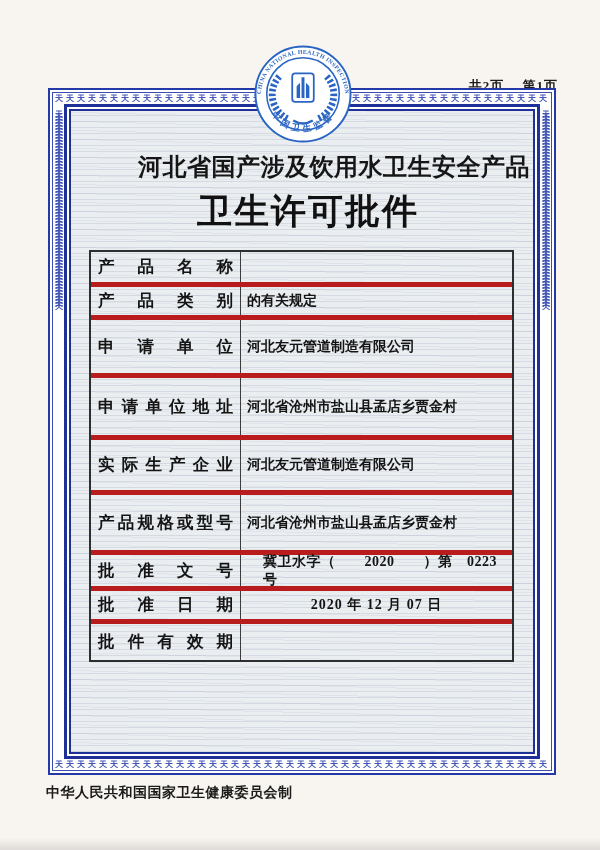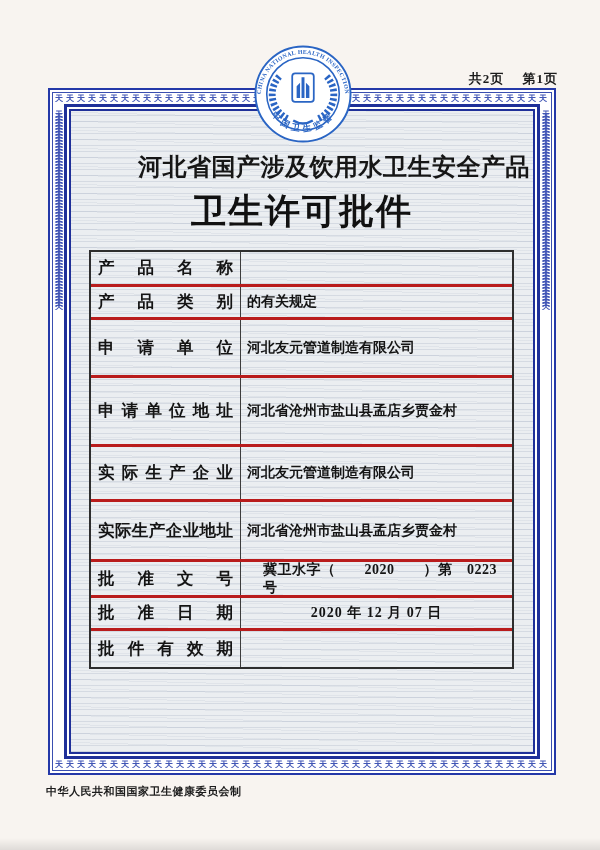--- a/index.html
+++ b/index.html
@@ -10,21 +10,21 @@
     color:#141414;
   }
   body::after{ 
     content:"";position:absolute;left:0;right:0;bottom:0;height:12px;
     background:linear-gradient(to bottom,rgba(0,0,0,0),rgba(0,0,0,0.10));
     pointer-events:none;
   }
 
   
   .pagination{
-    position:absolute;top:70px;right:42px;
+    position:absolute;top:77px;right:42px;
     font-size:13px;font-weight:bold;letter-spacing:1px;color:#1b1b1b;
   }
   .pagination span{margin-left:14px;}
 
   
   .cert-frame{
     position:absolute;left:48px;top:88px;width:508px;height:687px;
     box-sizing:border-box;border:2px solid #2438a8;background:#ffffff;
     padding:2px;
   }
@@ -61,49 +61,50 @@
   .title1{
     position:absolute;left:48px;top:151px;width:508px;z-index:2;
     text-align:center;font-size:24px;font-weight:bold;letter-spacing:0.5px;
     color:#161616;
     margin-left:32px;
   }
   .title2{
     position:absolute;left:48px;top:188px;width:508px;z-index:2;
     text-align:center;font-size:35px;font-weight:bold;letter-spacing:2px;
     color:#111111;
+    padding-left:6px;
   }
 
   
   .cert-table{
     position:absolute;left:89px;top:250px;width:425px;z-index:2;
     box-sizing:border-box;border:2px solid #2e2e2e;background:transparent;
   }
-  .trow{display:flex;border-bottom:3px solid #b91c1c;box-sizing:border-box;}
+  .trow{display:flex;border-bottom:5px solid #b91c1c;box-sizing:border-box;}
   .trow:last-child{border-bottom:none;}
   .tlabel{
     width:150px;box-sizing:border-box;border-right:1px solid #3d3d3d;
     padding:0 7px;display:flex;flex-direction:column;justify-content:center;
     font-size:16.5px;font-weight:bold;
     text-align:justify;text-align-last:justify;
   }
   .tvalue{
     flex:1;box-sizing:border-box;padding-left:6px;
     display:flex;flex-direction:column;justify-content:center;
     font-size:14px;font-weight:bold;text-align:left;
   }
   .v-conclusion{font-size:13px;line-height:1.55;text-indent:2em;padding:2px 10px;}
   .v-docno{padding-left:22px;letter-spacing:0.5px;}
   .v-center{text-align:center;padding-left:0;letter-spacing:1px;}
   .v-validity{padding-left:10px;letter-spacing:0.5px;}
 
   
   .footer{
     position:absolute;left:46px;top:784px;
-    font-size:11px;font-weight:bold;letter-spacing:0.5px;color:#1b1b1b;font-family:Liberation Serif, serif;
+    font-size:14px;font-weight:bold;letter-spacing:0.5px;color:#1b1b1b;font-family:Liberation Serif, serif;
   }
 </style>
 </head>
 <body>
 
 <div class="pagination">
   <span>共2页</span>
   <span>第1页</span>
 </div>
 
@@ -147,30 +148,30 @@
     <div class="tlabel">产 品 名 称</div>
   </div>
   <div class="trow" style="height:33px">
     <div class="tlabel">产 品 类 别</div>
     <div class="tvalue">的有关规定</div>
   </div>
   <div class="trow" style="height:58px">
     <div class="tlabel">申 请 单 位</div>
     <div class="tvalue">河北友元管道制造有限公司</div>
   </div>
-  <div class="trow" style="height:69px">
+  <div class="trow" style="height:62px">
     <div class="tlabel">申 请 单 位 地 址</div>
     <div class="tvalue">河北省沧州市盐山县孟店乡贾金村</div>
   </div>
   <div class="trow" style="height:55px">
     <div class="tlabel">实 际 生 产 企 业</div>
     <div class="tvalue">河北友元管道制造有限公司</div>
   </div>
   <div class="trow" style="height:60px">
-    <div class="tlabel">实际生产企业地址</div>
+    <div class="tlabel">产品规格或型号</div>
     <div class="tvalue">河北省沧州市盐山县孟店乡贾金村</div>
   </div>
   <div class="trow" style="height:36px">
     <div class="tlabel">批 准 文 号</div>
     <div class="tvalue v-docno">冀卫水字（　　2020　　）第　0223　号</div>
   </div>
   <div class="trow" style="height:33px">
     <div class="tlabel">批 准 日 期</div>
     <div class="tvalue v-center">2020 年 12 月 07 日</div>
   </div>

